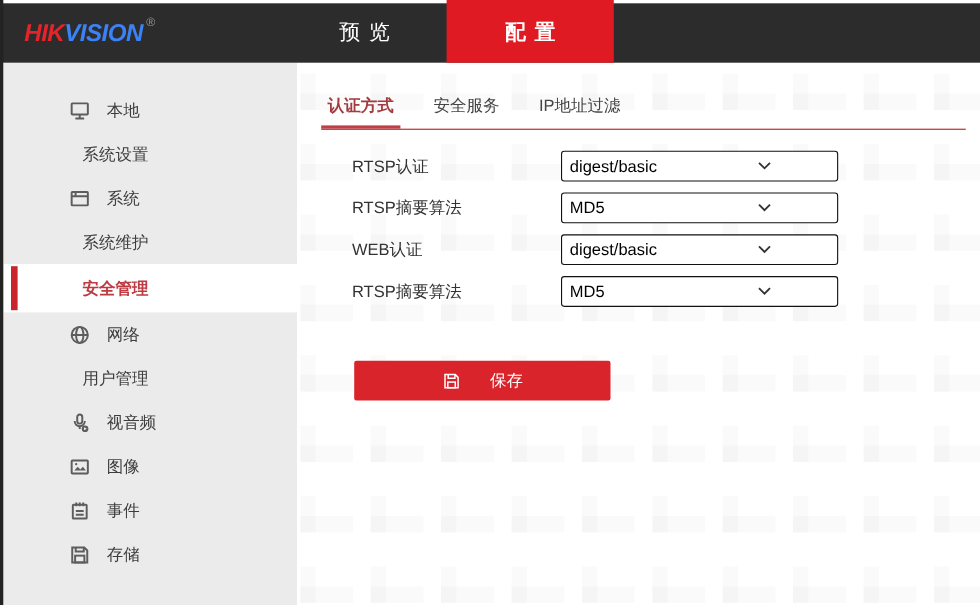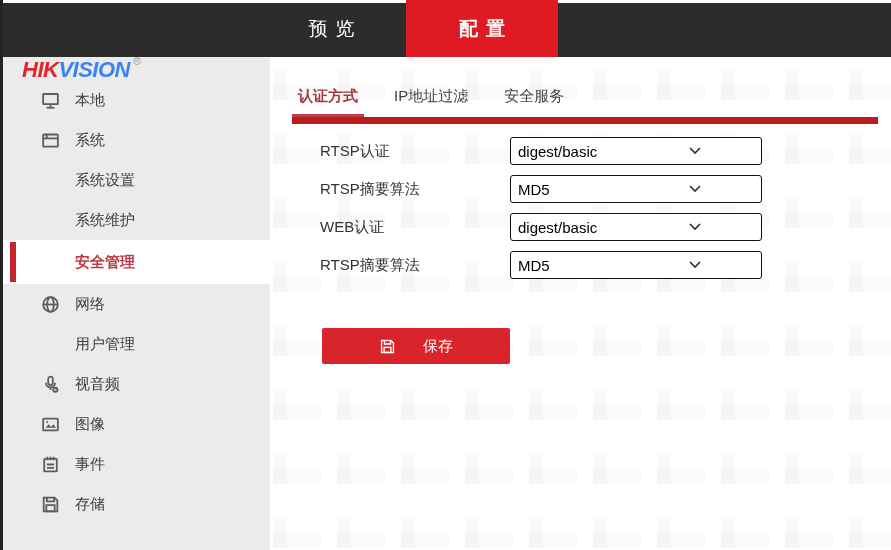--- a/index.html
+++ b/index.html
@@ -4,63 +4,63 @@
 <style>
   html,body{margin:0;padding:0;background:#fff;}
   .screen{
     position:relative;width:891px;height:550px;overflow:hidden;background:#fff;
     font-family:"Liberation Sans",sans-serif;-webkit-font-smoothing:antialiased;
   }
   
   .header{position:absolute;left:0;top:0;right:0;height:57px;background:#2d2c2c;z-index:2;}
   .header::before{content:"";position:absolute;left:0;top:0;right:0;height:3px;background:#fff;}
   .logo{position:absolute;left:22px;top:3px;height:54px;display:flex;align-items:center;
-        font-style:italic;font-weight:800;font-size:22px;letter-spacing:-0.5px;user-select:none;margin-top:40px;}
+        font-style:italic;font-weight:800;font-size:22px;letter-spacing:-0.5px;user-select:none;}
   .logo .hik{color:#e5232b;}
   .logo .vision{color:#3b82f6;}
   .logo .reg{color:#9a9a9a;font-size:11px;font-weight:400;font-style:normal;margin-left:3px;align-self:flex-start;margin-top:12px;}
   .nav-tab{position:absolute;top:0;height:57px;display:flex;align-items:center;justify-content:center;
            color:#fff;font-size:19px;letter-spacing:8px;padding-left:8px;box-sizing:border-box;cursor:pointer;z-index:3;}
   .nav-preview{left:264px;width:135px;}
   .nav-config{left:406px;width:152px;background:#e01a22;font-weight:700;}
   
   .left-edge{position:absolute;left:0;top:0;width:3px;height:550px;background:#232323;z-index:6;}
   
   .sidebar{position:absolute;left:3px;top:57px;width:267px;bottom:0;background:#ebebeb;
            box-sizing:border-box;padding-top:23px;z-index:1;}
-  .side-item{height:40px;display:flex;align-items:center;padding-left:37px;color:#3d3d3d;
+  .side-item{height:40px;display:flex;align-items:center;padding-left:59px;color:#3d3d3d;
              font-size:15px;cursor:pointer;position:relative;}
   .side-item.sub{padding-left:72px;}
   .side-icon{width:21px;height:21px;margin-right:14px;display:inline-flex;flex:none;}
   .side-icon svg{width:21px;height:21px;stroke:#5d5d5d;fill:none;stroke-width:1.7;}
   .side-item.active{height:44px;background:#fff;color:#bd3a40;font-weight:700;font-family:Liberation Serif, serif;}
   .side-item.active::before{content:"";position:absolute;left:7px;top:2px;bottom:2px;width:6px;background:#c9252c;}
   
   .content{position:absolute;left:270px;top:57px;right:0;bottom:0;background:#fff;}
   .wm-layer{position:absolute;left:0;top:0;right:0;bottom:0;pointer-events:none;overflow:hidden;}
   .wm{position:absolute;width:48px;height:33px;}
   .wm::before{content:"";position:absolute;left:0;top:0;width:14px;height:33px;background:rgba(60,60,60,0.028);}
   .wm::after{content:"";position:absolute;left:0;bottom:0;width:48px;height:15px;background:rgba(60,60,60,0.028);}
   .tabs{position:absolute;left:22px;top:22px;right:13px;height:38px;display:flex;
-        border-bottom:7px solid #b91c1c;box-sizing:content-box;z-index:1;}
+        border-bottom:1px solid #b91c1c;box-sizing:content-box;z-index:1;}
   .tab{display:flex;align-items:center;padding:0 6px;margin-right:24px;font-size:15px;color:#444;
        cursor:pointer;border-bottom:3px solid transparent;box-sizing:border-box;}
   .tab.active{color:#a23a3f;font-weight:700;border-bottom-color:#bf4046;}
   .form{position:absolute;left:50px;top:80px;z-index:1;}
   .form-row{display:flex;align-items:center;height:28px;margin-bottom:10px;}
   .form-label{width:190px;font-size:15px;color:#333;}
   .sel-wrap{position:relative;width:200px;height:28px;}
   .sel-wrap select{
     -webkit-appearance:none;appearance:none;width:252px;height:28px;border:1px solid #111;
     border-radius:3px;background:#fff;font-family:"Liberation Sans",sans-serif;font-size:15px;
     color:#000;padding:0 28px 0 7px;box-sizing:border-box;cursor:pointer;
   }
   .sel-chevron{position:absolute;right:9px;top:10px;pointer-events:none;line-height:0;}
   .save-btn{
-    position:absolute;left:52px;top:271px;width:188px;height:36px;background:#d9242b;border:none;
+    position:absolute;left:52px;top:271px;width:233px;height:36px;background:#d9242b;border:none;
     border-radius:2px;color:#fff;font-family:"Liberation Sans",sans-serif;font-size:15px;
     display:flex;align-items:center;justify-content:center;gap:27px;cursor:pointer;z-index:1;
   }
   .save-btn svg{width:17px;height:17px;stroke:#fff;fill:none;stroke-width:1.6;}
 </style>
 </head>
 <body>
 
 <div class="screen">
 
@@ -82,33 +82,33 @@
       <span class="side-icon">
         <svg viewBox="0 0 20 20">
             <rect x="3" y="3.8" width="14" height="9.6" rx="0.6"></rect>
             <path d="M10 13.4v3"></path>
             <path d="M6.2 16.9h7.6"></path>
           </svg>
       </span>
       <span>本地</span>
     </div>
 
+    <div class="side-item sub">
+      <span>系统设置</span>
+    </div>
+
     <div class="side-item">
       <span class="side-icon">
         <svg viewBox="0 0 20 20">
             <rect x="3" y="4.3" width="14" height="11.6" rx="0.6"></rect>
             <path d="M3 8h14"></path>
             <path d="M6.4 4.3V8"></path>
           </svg>
       </span>
       <span>系统</span>
-    </div>
-
-    <div class="side-item sub">
-      <span>系统设置</span>
     </div>
 
     <div class="side-item sub">
       <span>系统维护</span>
     </div>
 
     <div class="side-item sub active">
       <span>安全管理</span>
     </div>
 
@@ -255,22 +255,22 @@
         <div class="wm" style="left: 259px; top: 458px;"></div>
         <div class="wm" style="left: 323px; top: 458px;"></div>
         <div class="wm" style="left: 387px; top: 458px;"></div>
         <div class="wm" style="left: 451px; top: 458px;"></div>
         <div class="wm" style="left: 515px; top: 458px;"></div>
         <div class="wm" style="left: 579px; top: 458px;"></div>
       </div>
 
     <div class="tabs">
       <div class="tab active">认证方式</div>
+      <div class="tab">安全服务</div>
       <div class="tab">IP地址过滤</div>
-      <div class="tab">安全服务</div>
     </div>
 
     <div class="form">
 
       <div class="form-row">
         <span class="form-label">RTSP认证</span>
         <span class="sel-wrap">
           <select>
             <option>digest/basic</option>
           </select>

